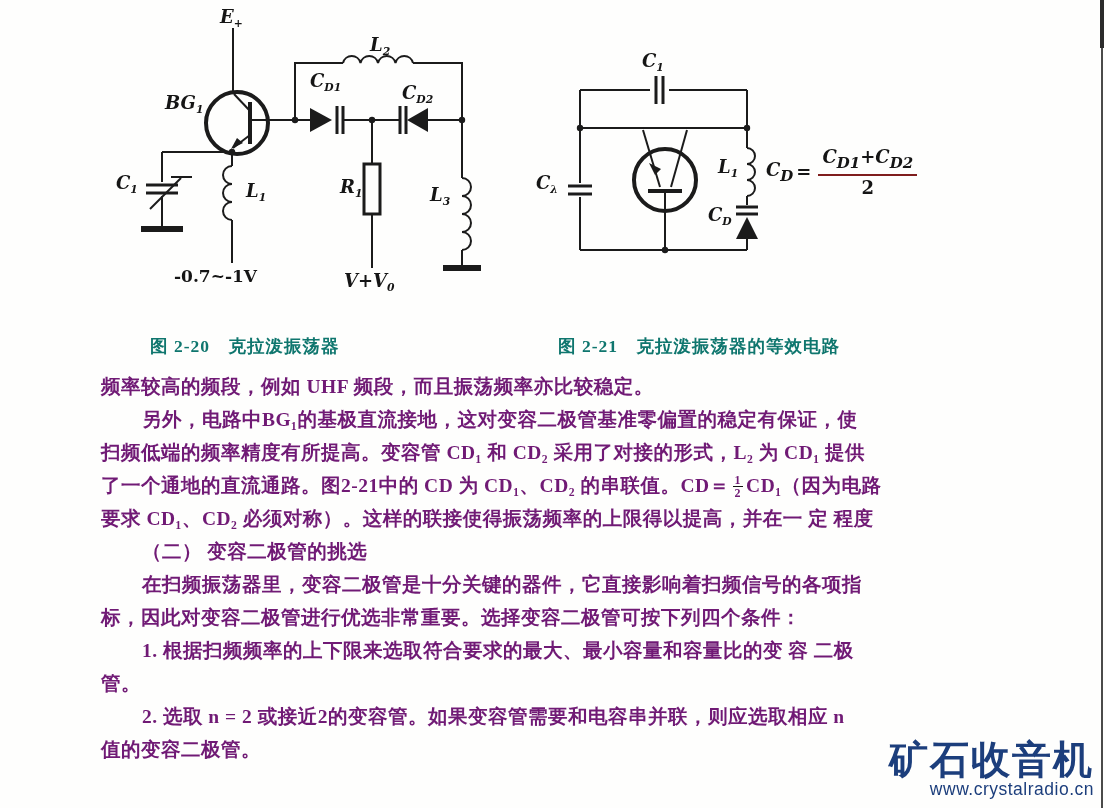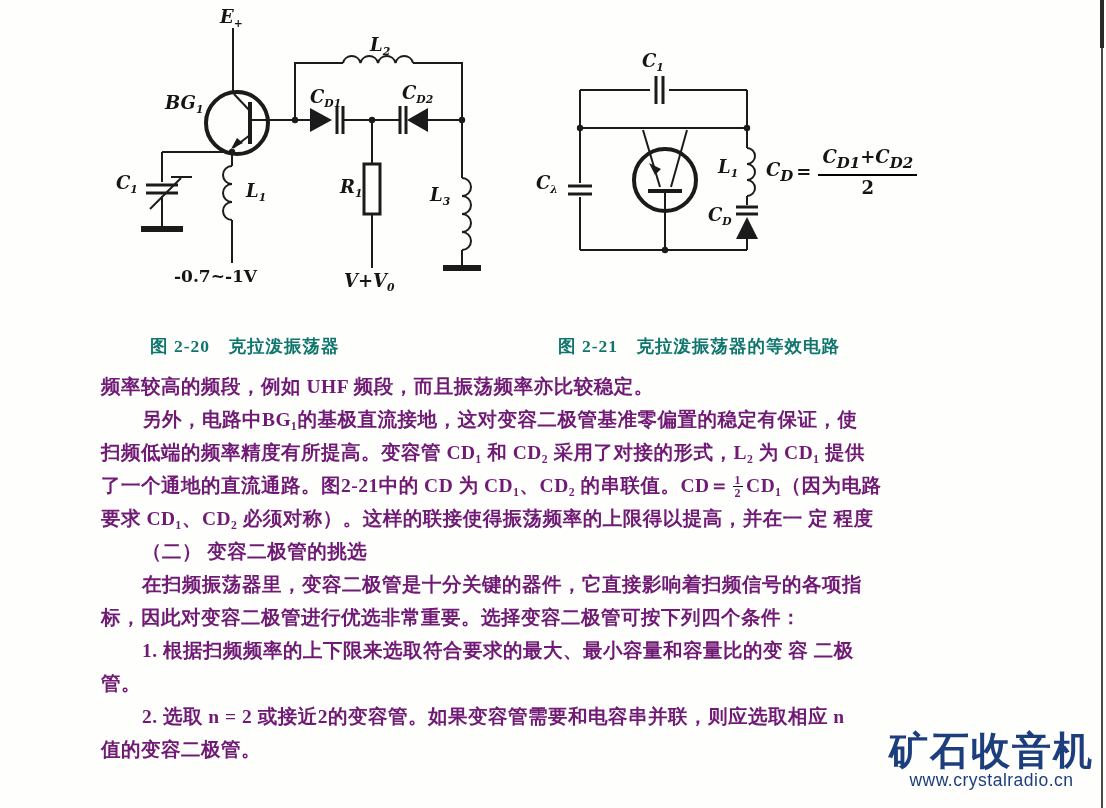--- a/index.html
+++ b/index.html
@@ -20,40 +20,40 @@
   .blk{fill:#1b1b1b;stroke:none;}
 
   .lbl{position:absolute;font-family:"DejaVu Serif",serif;font-style:italic;font-weight:700;
        font-size:18px;color:#151515;white-space:nowrap;line-height:1;}
   .lbl sub{font-size:0.60em;font-style:italic;vertical-align:-0.4em;letter-spacing:0;}
   .lbl.plain{font-style:normal;font-family:"DejaVu Serif",serif;font-size:17px;font-weight:700;}
 
   .formula{position:absolute;left:766px;top:146px;display:flex;align-items:center;
        font-family:"DejaVu Serif",serif;font-style:italic;font-weight:700;font-size:18px;color:#151515;}
   .vfrac{display:inline-block;text-align:center;margin-left:4px;}
-  .vfrac .num{display:block;padding:0 4px 2px 4px;border-bottom:2px solid #000000;text-align:center;}
+  .vfrac .num{display:block;padding:0 4px 2px 4px;border-bottom:2px solid #7f1d1d;text-align:center;}
   .vfrac .den{display:block;padding-top:1px;font-style:normal;}
 
   .caption{position:absolute;top:334px;font-size:17.5px;font-weight:700;color:#0f766e;
        font-family:"Liberation Serif",serif;letter-spacing:1px;white-space:nowrap;}
   #caption-20{left:150px;}
   #caption-21{left:558px;}
 
   
   #body-text{position:absolute;left:101px;top:370px;width:916px;font-size:19.5px;
        line-height:33px;color:#701a75;font-weight:600;letter-spacing:0.5px;}
   .bline{white-space:nowrap;}
   .bline.indent{text-indent:2.1em;}
   .ifrac{display:inline-block;text-align:center;vertical-align:-0.45em;font-size:12px;
        line-height:1.05;margin:0 3px;}
   .ifrac .num{display:block;border-bottom:1.5px solid #111;padding:0 2px;}
   .ifrac .den{display:block;}
 
   
-  #watermark{position:absolute;right:12px;bottom:18px;text-align:center;
+  #watermark{position:absolute;right:12px;bottom:9px;text-align:right;
        font-family:"Liberation Sans",sans-serif;}
   #watermark .wm-title{font-size:39px;font-weight:900;letter-spacing:2px;line-height:1.0;}
   #watermark .wm-url{font-size:17.5px;font-weight:400;letter-spacing:0.5px;line-height:1.15;}
 </style>
 </head>
 <body>
 
 <div id="page">
 
   <div id="fig-band">
@@ -161,21 +161,21 @@
         </g>
         <path class="wire" d="M747,239 V250"></path>
       </g>
     </svg>
 
     <span class="lbl" style="left:220px;top:8px;"><span>E</span><sub>+</sub></span>
     <span class="lbl" style="left:165px;top:78px;margin-top:16px;"><span>BG</span><sub>1</sub></span>
     <span class="lbl" style="left:116px;top:174px;"><span>C</span><sub>1</sub></span>
     <span class="lbl" style="left:246px;top:182px;"><span>L</span><sub>1</sub></span>
     <span class="lbl" style="left:370px;top:36px;"><span>L</span><sub>2</sub></span>
-    <span class="lbl" style="left:310px;top:88px;text-align:right;"><span>C</span><sub>D1</sub></span>
+    <span class="lbl" style="left:310px;top:72px;text-align:right;"><span>C</span><sub>D1</sub></span>
     <span class="lbl" style="left:402px;top:84px;"><span>C</span><sub>D2</sub></span>
     <span class="lbl" style="left:340px;top:178px;"><span>R</span><sub>1</sub></span>
     <span class="lbl" style="left:430px;top:186px;"><span>L</span><sub>3</sub></span>
     <span class="lbl plain" style="left:174px;top:268px;">-0.7~-1V</span>
     <span class="lbl" style="left:344px;top:272px;"><span>V+V</span><sub>0</sub></span>
 
     <span class="lbl" style="left:642px;top:52px;"><span>C</span><sub>1</sub></span>
     <span class="lbl" style="left:536px;top:174px;"><span>C</span><sub>λ</sub></span>
     <span class="lbl" style="left:718px;top:158px;"><span>L</span><sub>1</sub></span>
     <span class="lbl" style="left:708px;top:206px;"><span>C</span><sub>D</sub></span>

